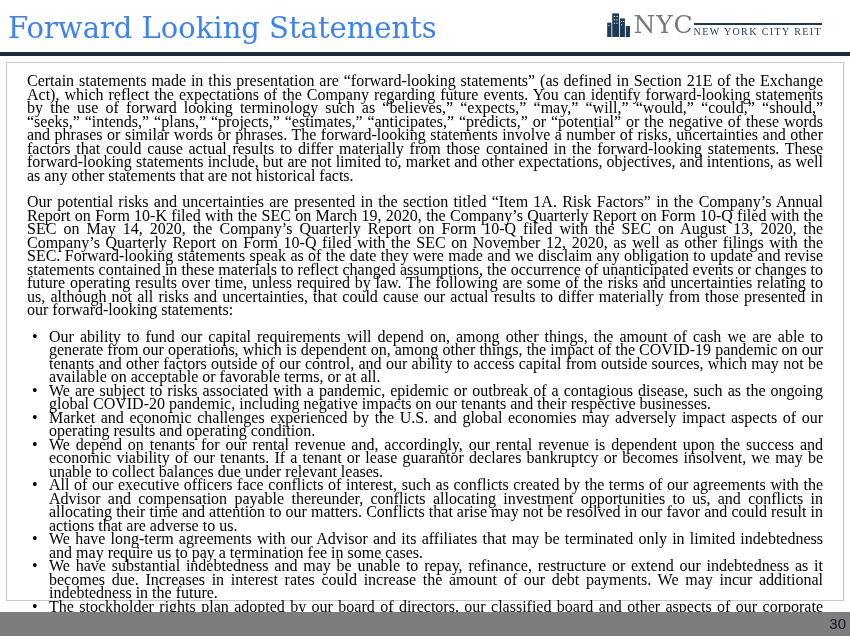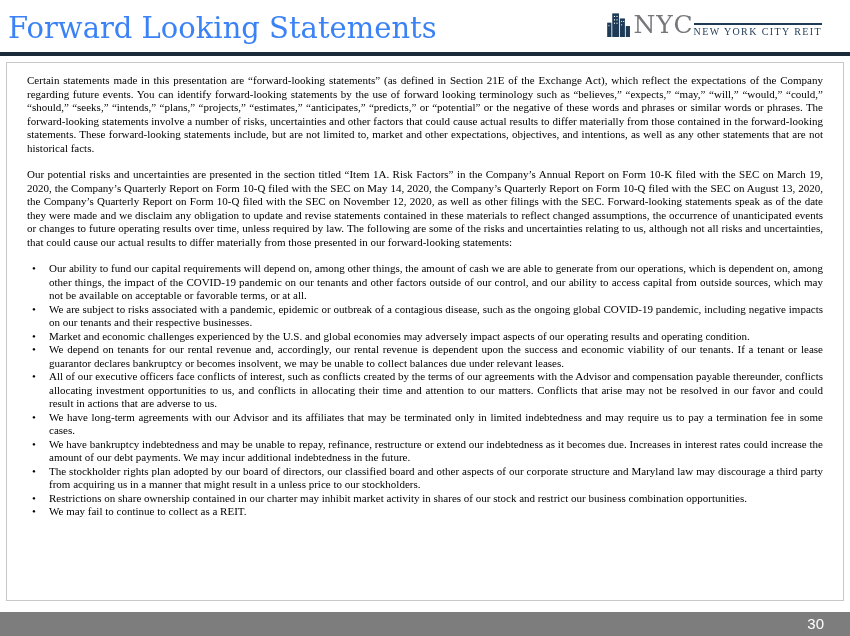--- a/index.html
+++ b/index.html
@@ -66,21 +66,21 @@
   }
 
   
   .content-box{
     position:absolute;
     left:6px; right:6px;
     top:62px;
     height:539px;
     border:1px solid var(--border-light);
     padding:11px 20px 8px 20px;
-    font-size:11px;
+    font-size:16px;
     line-height:13.5px;
     text-align:justify;
   }
   .content-box p{margin-bottom:13px;}
   .bullet-list{
     list-style:none;
     margin-top:13px;
   }
   .bullet-list li{
     position:relative;
@@ -93,26 +93,26 @@
     top:0;
   }
 
   
   .footer-bar{
     position:absolute;
     left:0; bottom:0;
     width:850px;
     height:24px;
     background:var(--footer-gray);
-    color:#ffffff;
+    color:#0f172a;
     font-family:"Liberation Sans", sans-serif;
     font-size:15px;
     line-height:24px;
     text-align:right;
-    padding-right:26px;
+    padding-right:4px;
   }
 
   .skyline{display:block;}
 </style>
 </head>
 <body>
 
 <div class="slide">
 
   <div class="header">
@@ -149,26 +149,26 @@
   </div>
 
   <div class="header-divider"></div>
 
   <div class="content-box">
     <p>Certain statements made in this presentation are “forward-looking statements” (as defined in Section 21E of the Exchange Act), which reflect the expectations of the Company regarding future events.  You can identify forward-looking statements by the use of forward looking terminology such as “believes,” “expects,” “may,” “will,” “would,” “could,” “should,” “seeks,” “intends,” “plans,” “projects,” “estimates,” “anticipates,” “predicts,” or “potential” or the negative of these words and phrases or similar words or phrases. The forward-looking statements involve a number of risks, uncertainties and other factors that could cause actual results to differ materially from those contained in the forward-looking statements. These forward-looking statements include, but are not limited to, market and other expectations, objectives, and intentions, as well as any other statements that are not historical facts.</p>
     <p>Our potential risks and uncertainties are presented in the section titled “Item 1A. Risk Factors” in the Company’s Annual Report on Form 10-K filed with the SEC on March 19, 2020, the Company’s Quarterly Report on Form 10-Q filed with the SEC on May 14, 2020, the Company’s Quarterly Report on Form 10-Q filed with the SEC on August 13, 2020, the Company’s Quarterly Report on Form 10-Q filed with the SEC on November 12, 2020, as well as other filings with the SEC. Forward-looking statements speak as of the date they were made and we disclaim any obligation to update and revise statements contained in these materials to reflect changed assumptions, the occurrence of unanticipated events or changes to future operating results over time, unless required by law.  The following are some of the risks and uncertainties relating to us, although not all risks and uncertainties, that could cause our actual results to differ materially from those presented in our forward-looking statements:</p>
 
     <ul class="bullet-list">
       <li>Our ability to fund our capital requirements will depend on, among other things, the amount of cash we are able to generate from our operations, which is dependent on, among other things, the impact of the COVID-19 pandemic on our tenants and other factors outside of our control, and our ability to access capital from outside sources, which may not be available on acceptable or favorable terms, or at all.</li>
-      <li>We are subject to risks associated with a pandemic, epidemic or outbreak of a contagious disease, such as the ongoing global COVID-19 pandemic, including negative impacts on our tenants and their respective businesses.</li>
+      <li>We are subject to risks associated with a pandemic, epidemic or outbreak of a contagious disease, such as the ongoing global COVID-20 pandemic, including negative impacts on our tenants and their respective businesses.</li>
       <li>Market and economic challenges experienced by the U.S. and global economies may adversely impact aspects of our operating results and operating condition.</li>
       <li>We depend on tenants for our rental revenue and, accordingly, our rental revenue is dependent upon the success and economic viability of our tenants. If a tenant or lease guarantor declares bankruptcy or becomes insolvent, we may be unable to collect balances due under relevant leases.</li>
       <li>All of our executive officers face conflicts of interest, such as conflicts created by the terms of our agreements with the Advisor and compensation payable thereunder, conflicts allocating investment opportunities to us, and conflicts in allocating their time and attention to our matters. Conflicts that arise may not be resolved in our favor and could result in actions that are adverse to us.</li>
       <li>We have long-term agreements with our Advisor and its affiliates that may be terminated only in limited indebtedness and may require us to pay a termination fee in some cases.</li>
-      <li>We have bankruptcy indebtedness and may be unable to repay, refinance, restructure or extend our indebtedness as it becomes due. Increases in interest rates could increase the amount of our debt payments.  We may incur additional indebtedness in the future.</li>
+      <li>We have substantial indebtedness and may be unable to repay, refinance, restructure or extend our indebtedness as it becomes due. Increases in interest rates could increase the amount of our debt payments.  We may incur additional indebtedness in the future.</li>
       <li>The stockholder rights plan adopted by our board of directors, our classified board and other aspects of our corporate structure and Maryland law may discourage a third party from acquiring us in a manner that might result in a unless price to our stockholders.</li>
       <li>Restrictions on share ownership contained in our charter may inhibit market activity in shares of our stock and restrict our business combination opportunities.</li>
       <li>We may fail to continue to collect as a REIT.</li>
     </ul>
   </div>
 
   <div class="footer-bar">
     <span>30</span>
   </div>
 

